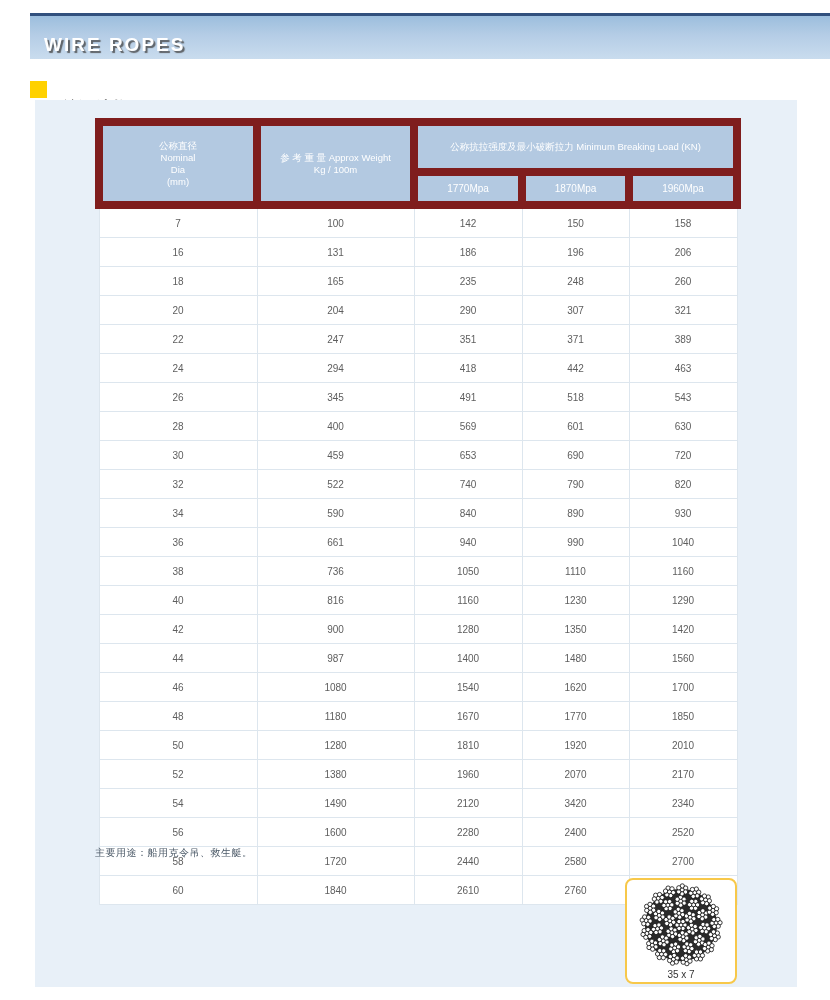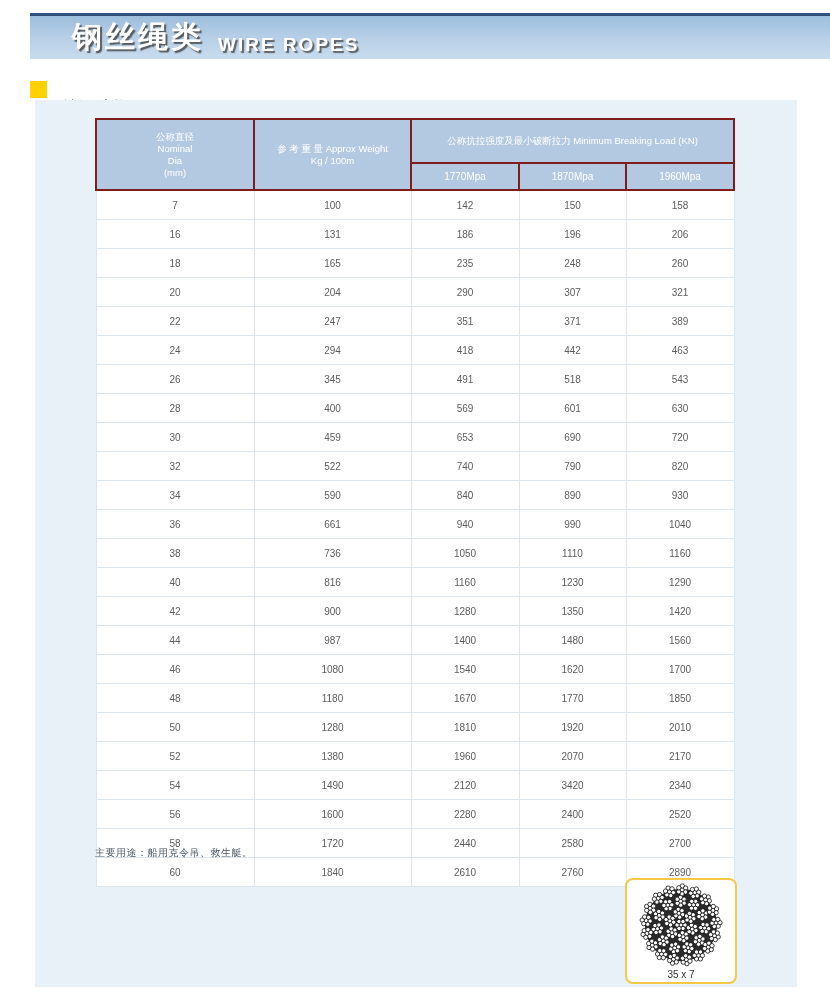--- a/index.html
+++ b/index.html
@@ -39,21 +39,21 @@
     position:absolute;left:35px;top:100px;width:762px;height:887px;
     background:#e8f0f8;
   }
   
   table.spec{
     position:absolute;left:60px;top:18px;width:638px;
     border-collapse:collapse;table-layout:fixed;
   }
   th.th-main,th.th-sub{
     background:#b3c9e1;color:#ffffff;font-weight:normal;
-    border:2px solid #7f1d1d;
+    border:8px solid #7f1d1d;
   }
   th.th-main{font-size:9.5px;line-height:12px;padding:4px 2px;}
   th.th-sub{font-size:10px;height:25px;padding:0;}
   th .hline{display:block;}
   td{
     background:#ffffff;color:#5e5e5e;font-size:10px;text-align:center;
     height:28px;border:1px solid #dde6ee;padding:0;
   }
   tbody tr:first-child td{border-top:2px solid #e8f0f8;}
   
@@ -66,21 +66,20 @@
     background:#ffffff;border:2px solid #f7c84a;border-radius:8px;
     box-sizing:border-box;text-align:center;
   }
   .rope-box svg{margin-top:3px;}
   .rope-label{font-size:10px;color:#333333;margin-top:-2px;}
 </style>
 </head>
 <body>
 
 <div class="banner">
-  <span class="banner-zh">钢丝绳类</span>
   <span class="banner-en">WIRE ROPES</span>
 </div>
 
 <div class="section-head">
   <span class="yellow-square"></span>
   <span class="section-zh">钢丝绳结构</span>
   <span class="section-en">CONSTRUCTION</span>
 </div>
 
 <div class="content">

